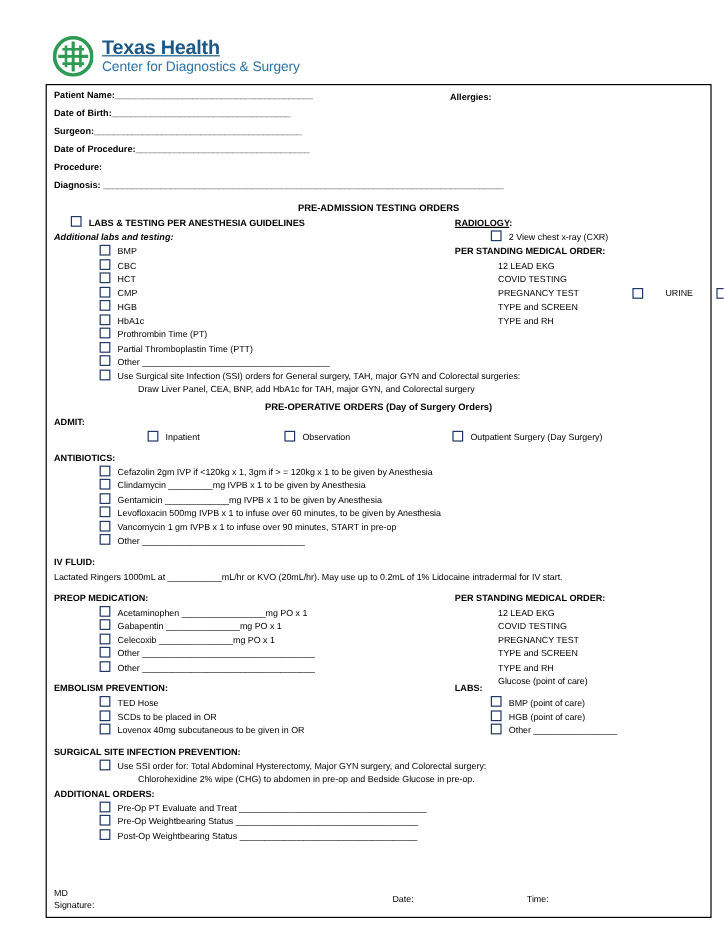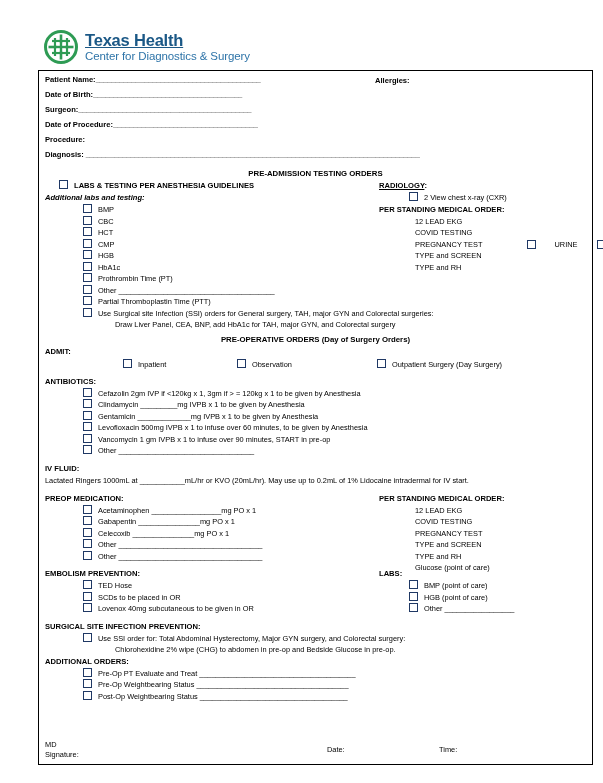--- a/index.html
+++ b/index.html
@@ -285,25 +285,25 @@
         <div class="row indent1">
           <span class="cbox"></span>
           <span class="txt">HbA1c</span>
         </div>
         <div class="row indent1">
           <span class="cbox"></span>
           <span class="txt">Prothrombin Time (PT)</span>
         </div>
         <div class="row indent1">
           <span class="cbox"></span>
+          <span class="txt">Partial Thromboplastin Time (PTT)</span>
+        </div>
+        <div class="row indent1">
+          <span class="cbox"></span>
           <span class="txt">Other ______________________________________</span>
-        </div>
-        <div class="row indent1">
-          <span class="cbox"></span>
-          <span class="txt">Partial Thromboplastin Time (PTT)</span>
         </div>
       </div>
 
       <div class="col-right">
         <div class="sec-head"><span class="underline-word">RADIOLOGY</span>:</div>
         <div class="row" style="margin-left:30px;">
           <span class="cbox"></span>
           <span class="txt">2 View chest x-ray (CXR)</span>
         </div>
         <div class="sec-head">PER STANDING MEDICAL ORDER:</div>

